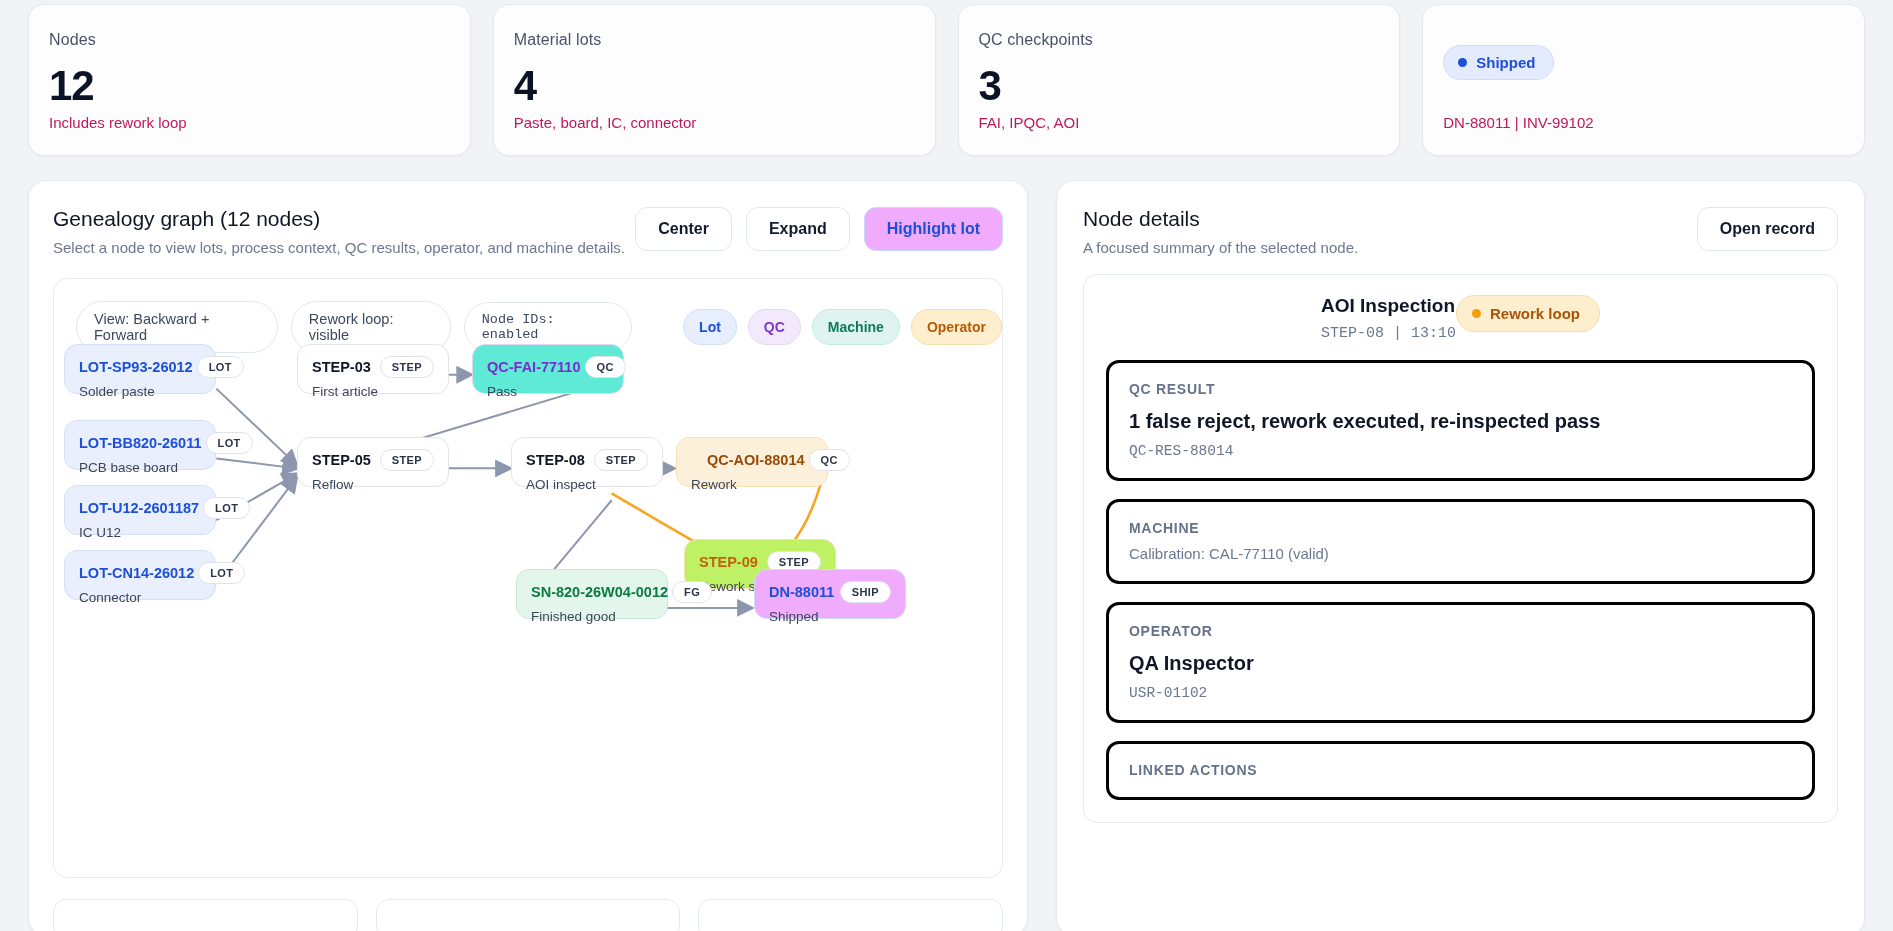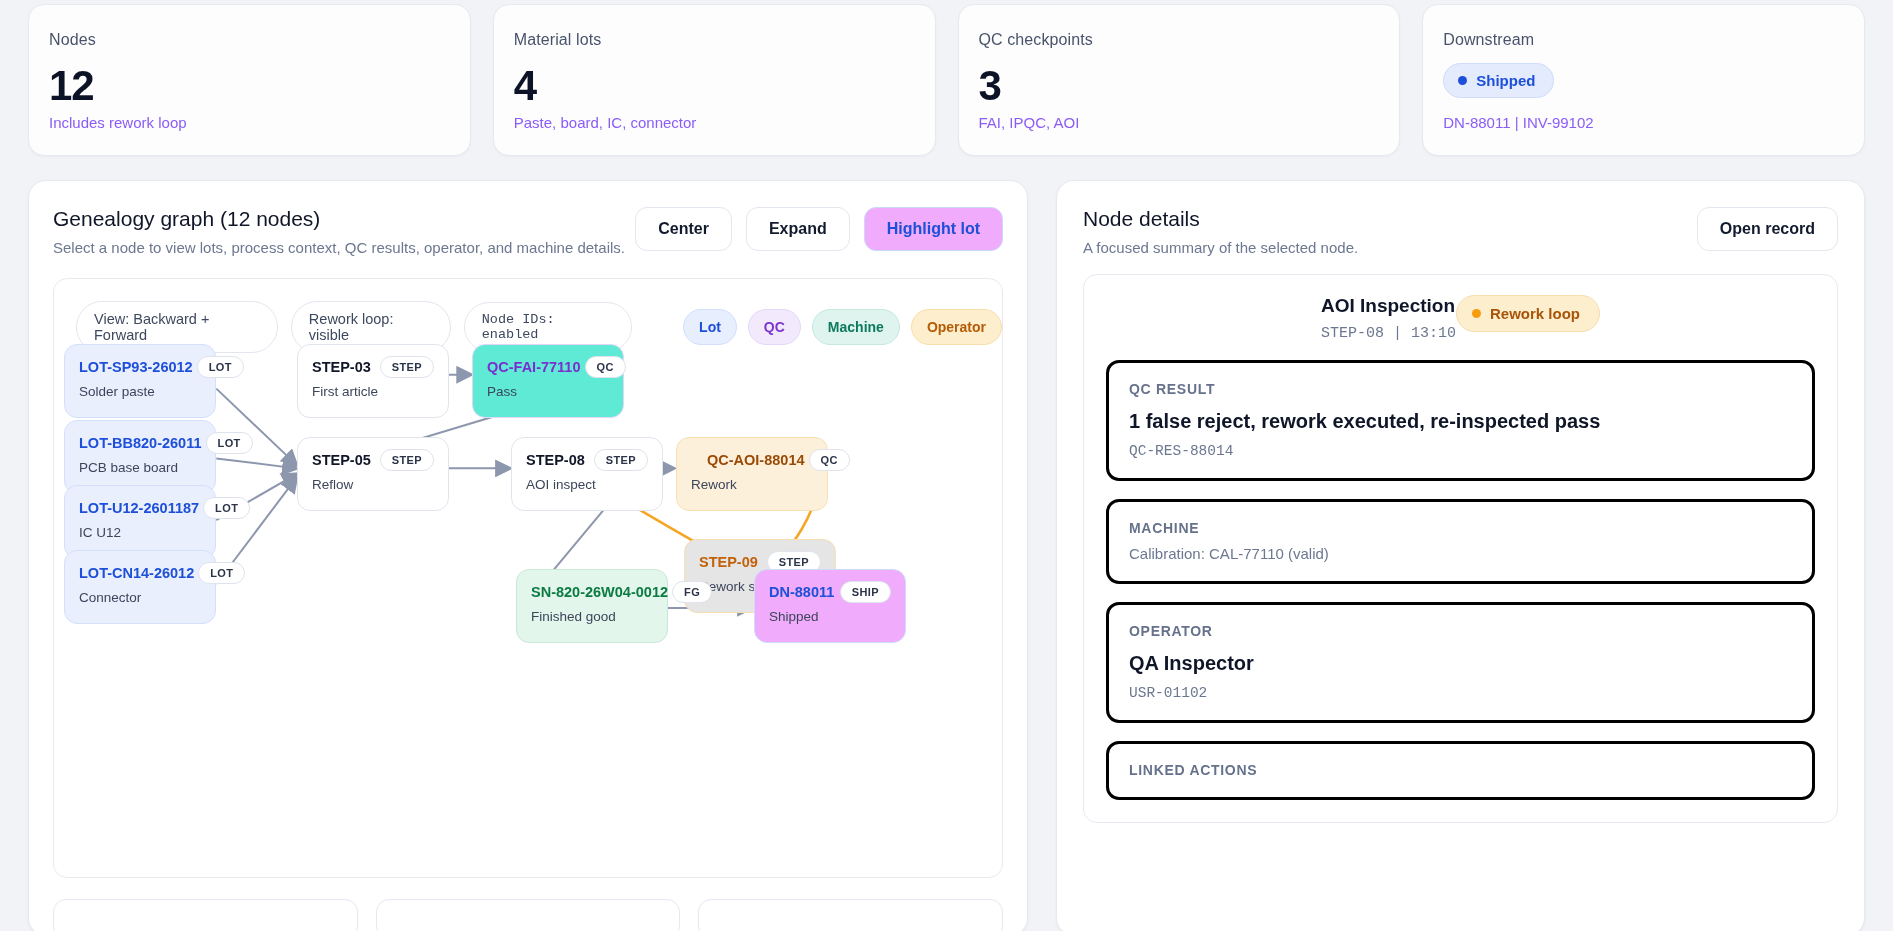--- a/index.html
+++ b/index.html
@@ -26,21 +26,21 @@
     display: flex; flex-direction: column;
   }
   .stat-label {
     font-size: 16px; color: #48536b; font-weight: 400; letter-spacing: .1px;
   }
   .stat-value {
     font-size: 42px; font-weight: 700; color: #0d1326; line-height: 1;
     margin-top: 16px; letter-spacing: -1px;
   }
   .stat-sub {
-    font-size: 15px; color: #8b5cf6; margin-top: auto;
+    font-size: 15px; color: #be185d; margin-top: auto;
   }
   .pill-shipped {
     margin-top: 14px; align-self: flex-start;
     background: #e3ebfd; color: #1d4fd8;
     border: 1px solid #cfdcfb;
     border-radius: 999px;
     font-size: 15px; font-weight: 700;
     padding: 8px 18px 8px 14px;
     display: inline-flex; align-items: center; gap: 9px;
   }
@@ -95,41 +95,41 @@
   .lg-lot { background: #e7eefd; border: 1px solid #d2defb; color: #1d4fd8; }
   .lg-qc  { background: #f2eafc; border: 1px solid #e4d6f8; color: #7b35cf; }
   .lg-mac { background: #dff4ee; border: 1px solid #c4e9de; color: #0c7a5c; }
   .lg-op  { background: #fdeecd; border: 1px solid #f7ddab; color: #b45c06; }
 
   
   .node {
     position: absolute;
     border-radius: 13px;
     padding: 11px 14px 13px 14px;
-    width: 152px; height: 74px;
+    width: 152px; height: 50px;
     font-size: 14px;
   }
   .node .row1 { display: flex; align-items: center; justify-content: space-between; gap: 4px; }
   .node .nid { font-weight: 700; font-size: 14.5px; white-space: nowrap; }
   .node .nsub { font-size: 13.5px; color: #3b4considered; margin-top: 6px; white-space: nowrap; }
   .node .nsub { color: #3c4559; }
   .badge {
     background: #fff; border: 1px solid #dfe3ec; border-radius: 999px;
     font-size: 11px; font-weight: 700; color: #2a3347;
     padding: 4px 11px; letter-spacing: .4px;
   }
   .n-lot  { background: #e9effd; border: 1px solid #d4e0fb; }
   .n-lot .nid { color: #1d4fd8; }
   .n-step { background: #ffffff; border: 1px solid #e0e4ec; }
   .n-step .nid { color: #101628; }
   .n-qc   { background: #5eead4; border: 1px solid #e5d6f8; }
   .n-qc .nid { color: #7b2ecf; }
   .n-qco  { background: #fdf0db; border: 1px solid #f8dfb2; }
   .n-qco .nid { color: #9a4a07; margin-left: 16px; }
-  .n-op   { background: #e5e5e5; border: 1px solid #f8dfb2; }
+  .n-op   { background: #bef264; border: 1px solid #f8dfb2; }
   .n-op .nid { color: #c2610a; }
   .n-fg   { background: #e3f6eb; border: 1px solid #c7e9d5; }
   .n-fg .nid { color: #0b7a43; }
   .n-ship { background: #f0abfc; border: 1px solid #cddcfa; }
   .n-ship .nid { color: #1d4fd8; }
 
   .edge-label {
     position: absolute; font-size: 13.5px; font-weight: 700; color: #b45c06;
   }
   svg.edges { position: absolute; left: 0; top: 0; width: 100%; height: 100%; }
@@ -179,21 +179,20 @@
       <div class="stat-sub">Paste, board, IC, connector</div>
     </div>
 
     <div class="stat-card">
       <div class="stat-label">QC checkpoints</div>
       <div class="stat-value">3</div>
       <div class="stat-sub">FAI, IPQC, AOI</div>
     </div>
 
     <div class="stat-card">
-      <div class="stat-label">Downstream</div>
       <div class="pill-shipped">
         <span class="dot"></span>
         <span>Shipped</span>
       </div>
       <div class="stat-sub">DN-88011  |  INV-99102</div>
     </div>
 
   </div>
 
   <div class="main-row">

